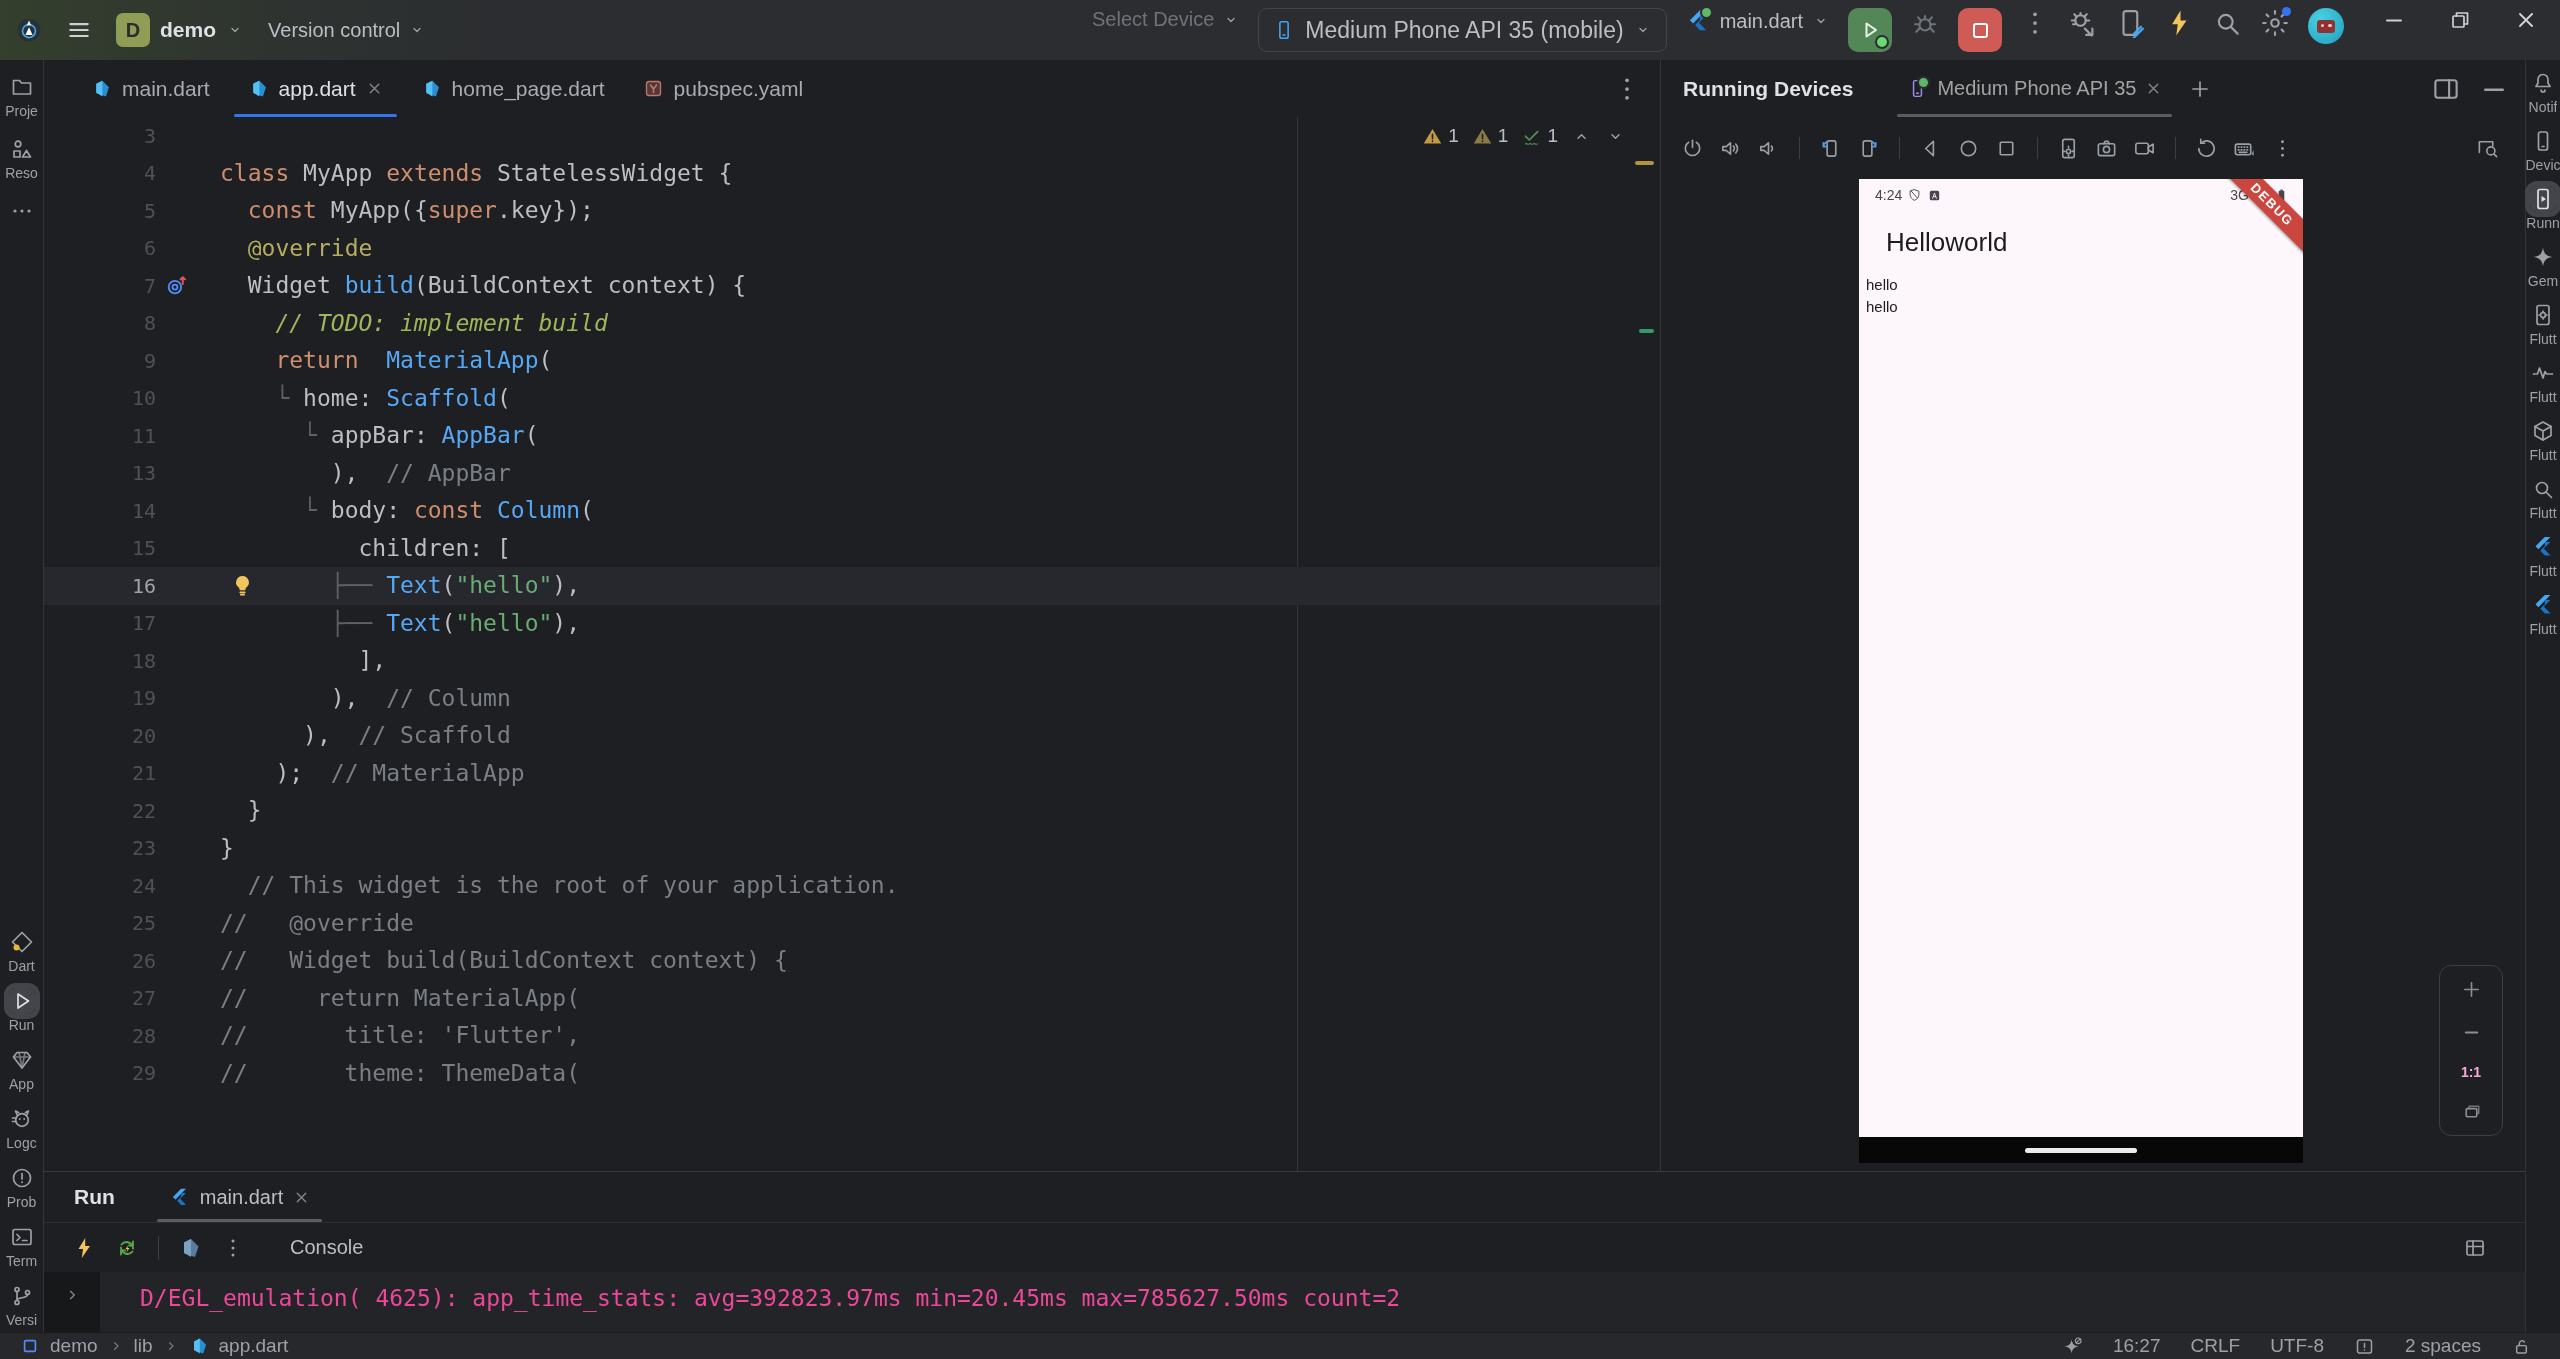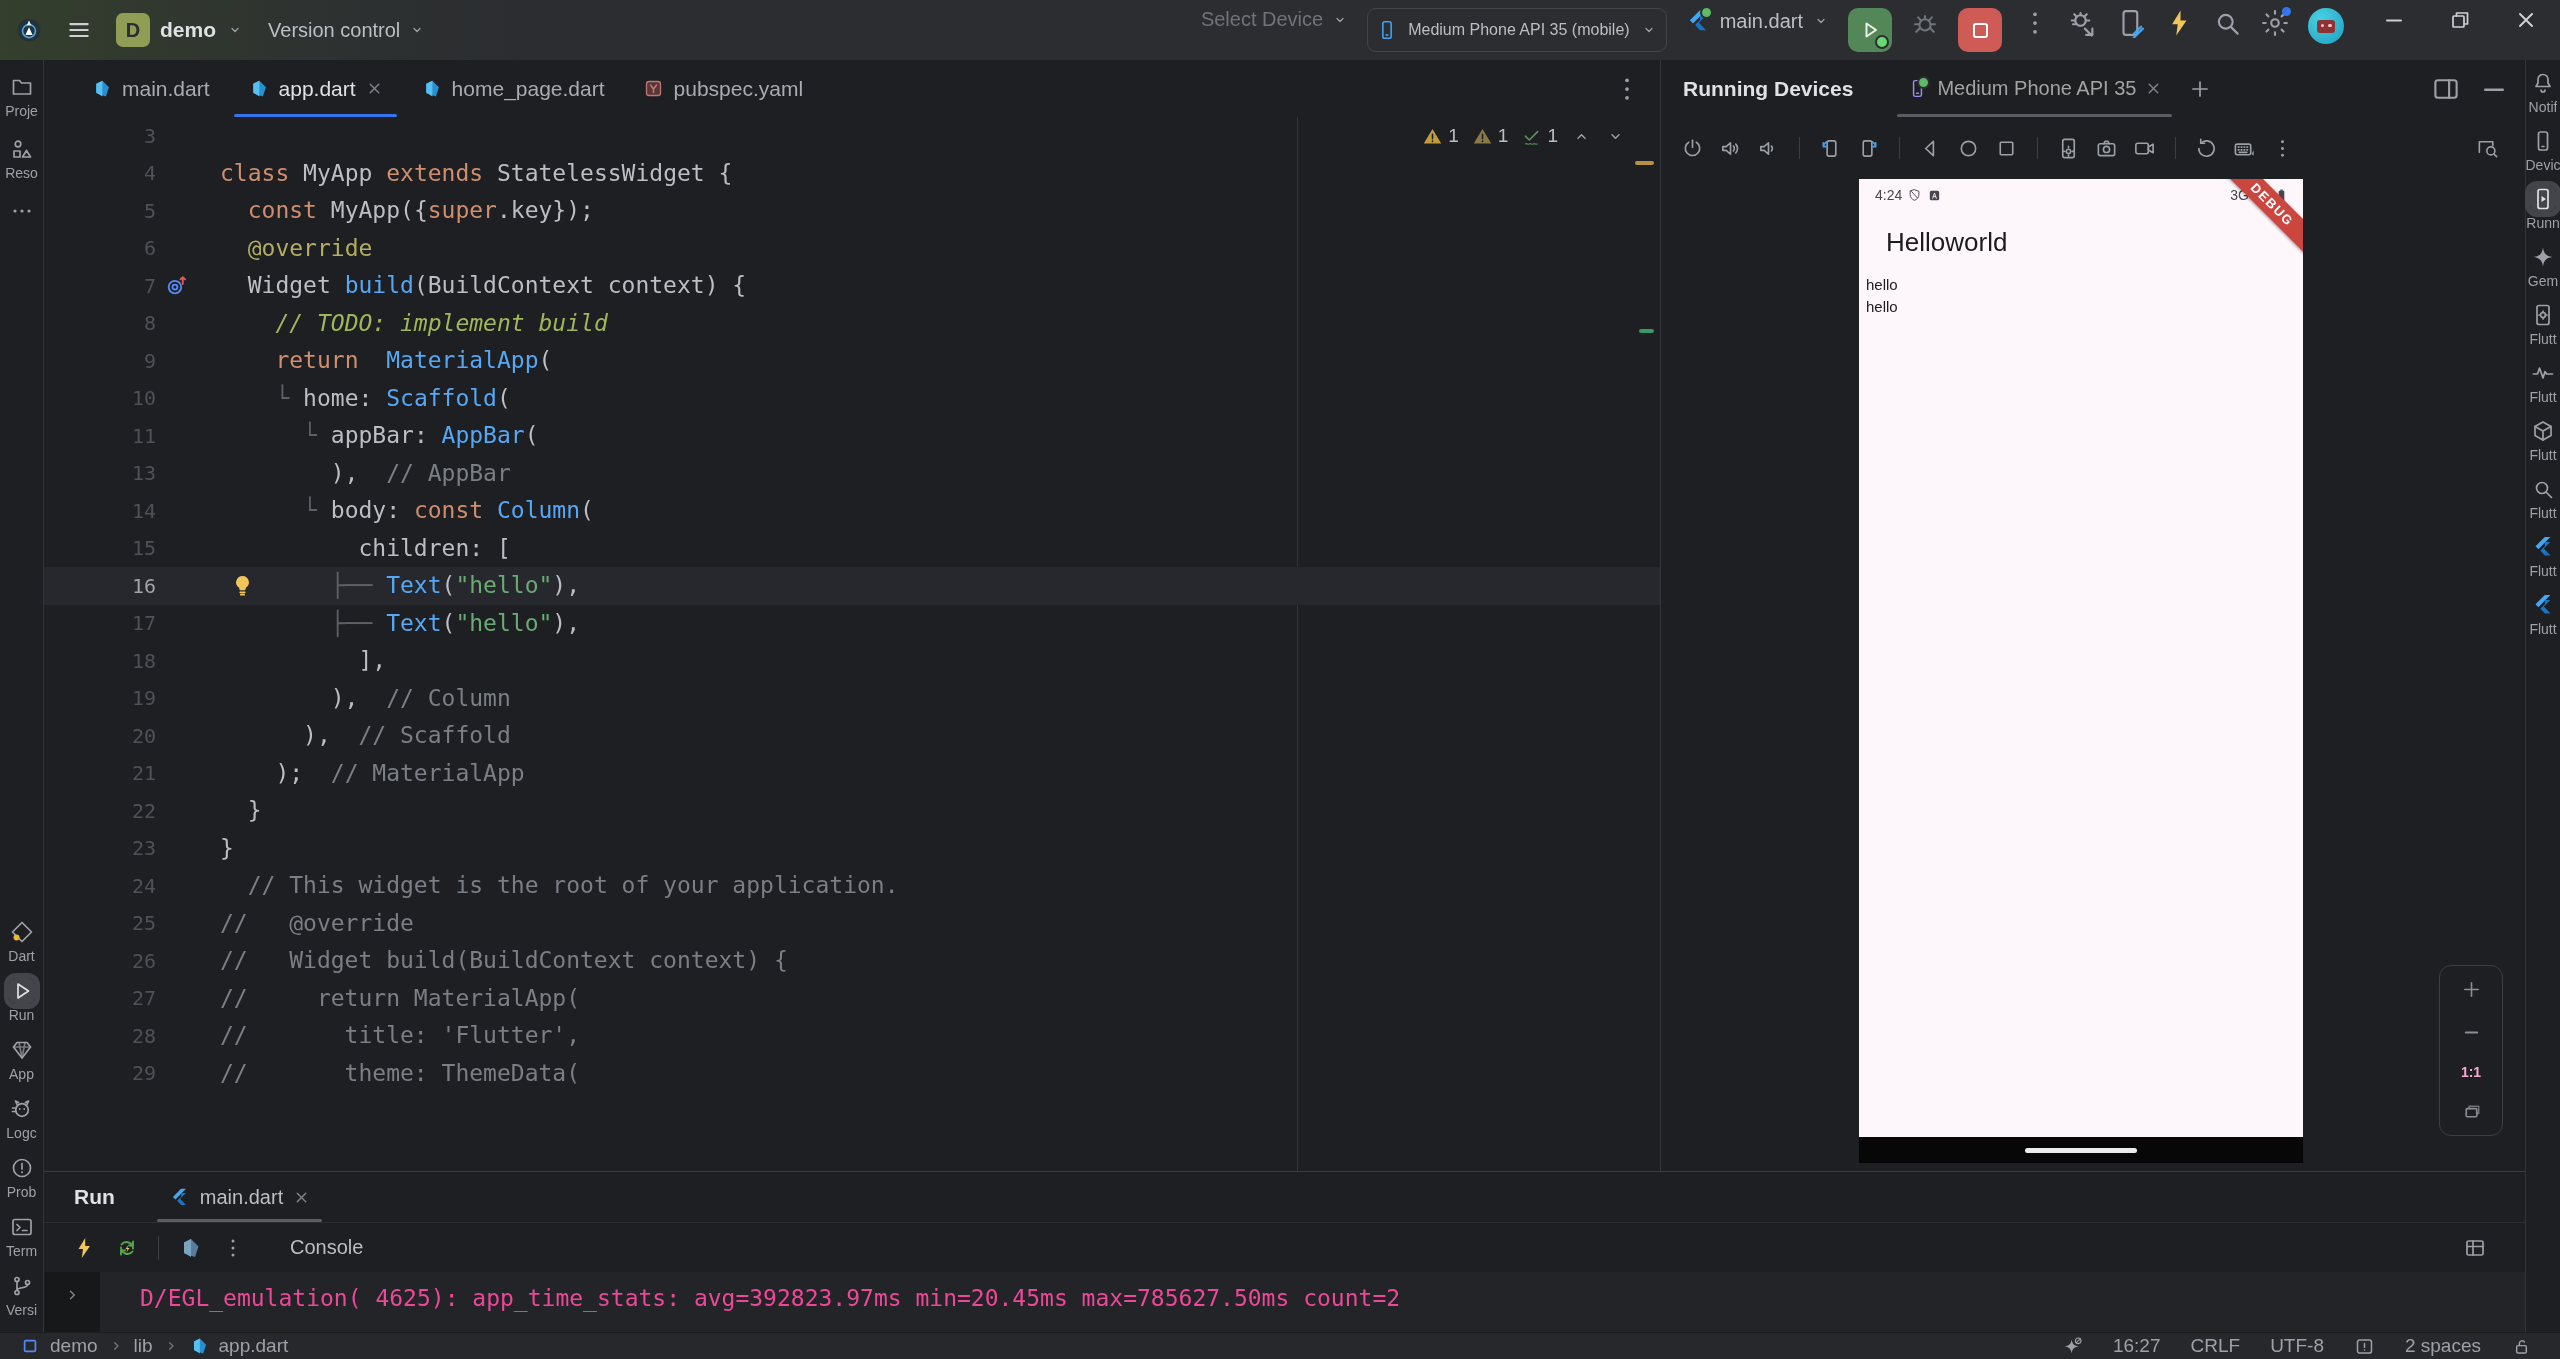--- a/index.html
+++ b/index.html
@@ -14,21 +14,21 @@
   .tb-ic svg{width:100%;height:100%}
   .proj{display:flex;align-items:center;gap:10px;cursor:default}
   .badge{width:34px;height:34px;border-radius:7px;background:#8f9e54;color:#2b2d30;font-weight:bold;font-size:20px;display:flex;align-items:center;justify-content:center}
   .proj-name{color:#dfe1e5;font-weight:600;font-size:21px}
   .chev{width:18px;height:18px;color:#9da0a8;display:inline-flex}
   .chev svg{width:100%;height:100%}
   .vcs{display:flex;align-items:center;gap:8px;color:#bcbec4;font-size:20px}
   .tb-right{margin-left:auto;display:flex;align-items:flex-start;gap:18px}
   .muted{color:#6f737a}
   .seldev{display:flex;align-items:center;gap:8px;font-size:20px}
-  .combo{display:flex;align-items:center;gap:10px;border:1px solid #43454a;border-radius:9px;height:44px;padding:0 8px;font-size:16px;color:#bcbec4}
+  .combo{display:flex;align-items:center;gap:10px;border:1px solid #43454a;border-radius:9px;height:44px;padding:0 14px;font-size:23px;color:#bcbec4}
   .combo .tb-ic{color:#41a4f5;width:22px;height:22px}
   .runcfg{display:flex;align-items:center;gap:9px;font-size:20px}
   .dotwrap{position:relative;display:inline-flex}
   .dotwrap.green::after{content:'';position:absolute;right:-2px;top:-2px;width:9px;height:9px;border-radius:50%;background:#5fb865;border:2px solid #2b2d30}
   .btn-run{width:44px;height:44px;border-radius:10px;background:#548758;display:flex;align-items:center;justify-content:center;position:relative}
   .btn-run svg{width:24px;height:24px;color:#e9f3e9}
   .btn-run::after{content:'';position:absolute;right:3px;bottom:3px;width:10px;height:10px;border-radius:50%;background:#6bd973;border:2px solid #2b2d30}
   .btn-stop{width:44px;height:44px;border-radius:10px;background:#cf5b56;display:flex;align-items:center;justify-content:center}
   .btn-stop i{display:block;width:15px;height:15px;border:2.5px solid #fff;border-radius:3px}
   .tbtn{width:30px;height:30px;display:inline-flex;color:#9da0a8}
@@ -42,21 +42,21 @@
   .win{display:flex;align-items:center;gap:42px;margin-left:20px;padding-right:8px}
   .win .tbtn{width:24px;height:24px;color:#ced0d6}
 
   
   .mid{flex:1;display:flex;min-height:0}
   .stripe{flex:none;display:flex;flex-direction:column;background:#1e1f22}
   .stripe-left{width:44px;border-right:1px solid #323438}
   .stripe-right{width:35px;border-left:1px solid #323438}
   .st-group{display:flex;flex-direction:column;align-items:center;gap:17px}
   #lsTop{margin-top:14px}
-  #lsBottom{margin-top:auto;margin-bottom:14px;gap:14px}
+  #lsBottom{margin-top:auto;margin-bottom:4px;gap:14px}
   #rsTop{margin-top:10px;gap:13px}
   .st-item{display:flex;flex-direction:column;align-items:center;gap:3px;width:100%;cursor:default}
   .st-ic{width:26px;height:26px;display:inline-flex;color:#9da0a8;padding:1px;border-radius:7px}
   .st-ic svg{width:100%;height:100%}
   .st-ic.selbg{background:#43454a;color:#dfe1e5;outline:5px solid #43454a}
   .st-lb{font-size:14px;color:#9da0a8;max-width:42px;overflow:hidden;white-space:nowrap}
 
   .center{flex:1;display:flex;flex-direction:column;min-width:0}
   .upper{flex:1;display:flex;min-height:0}
 

